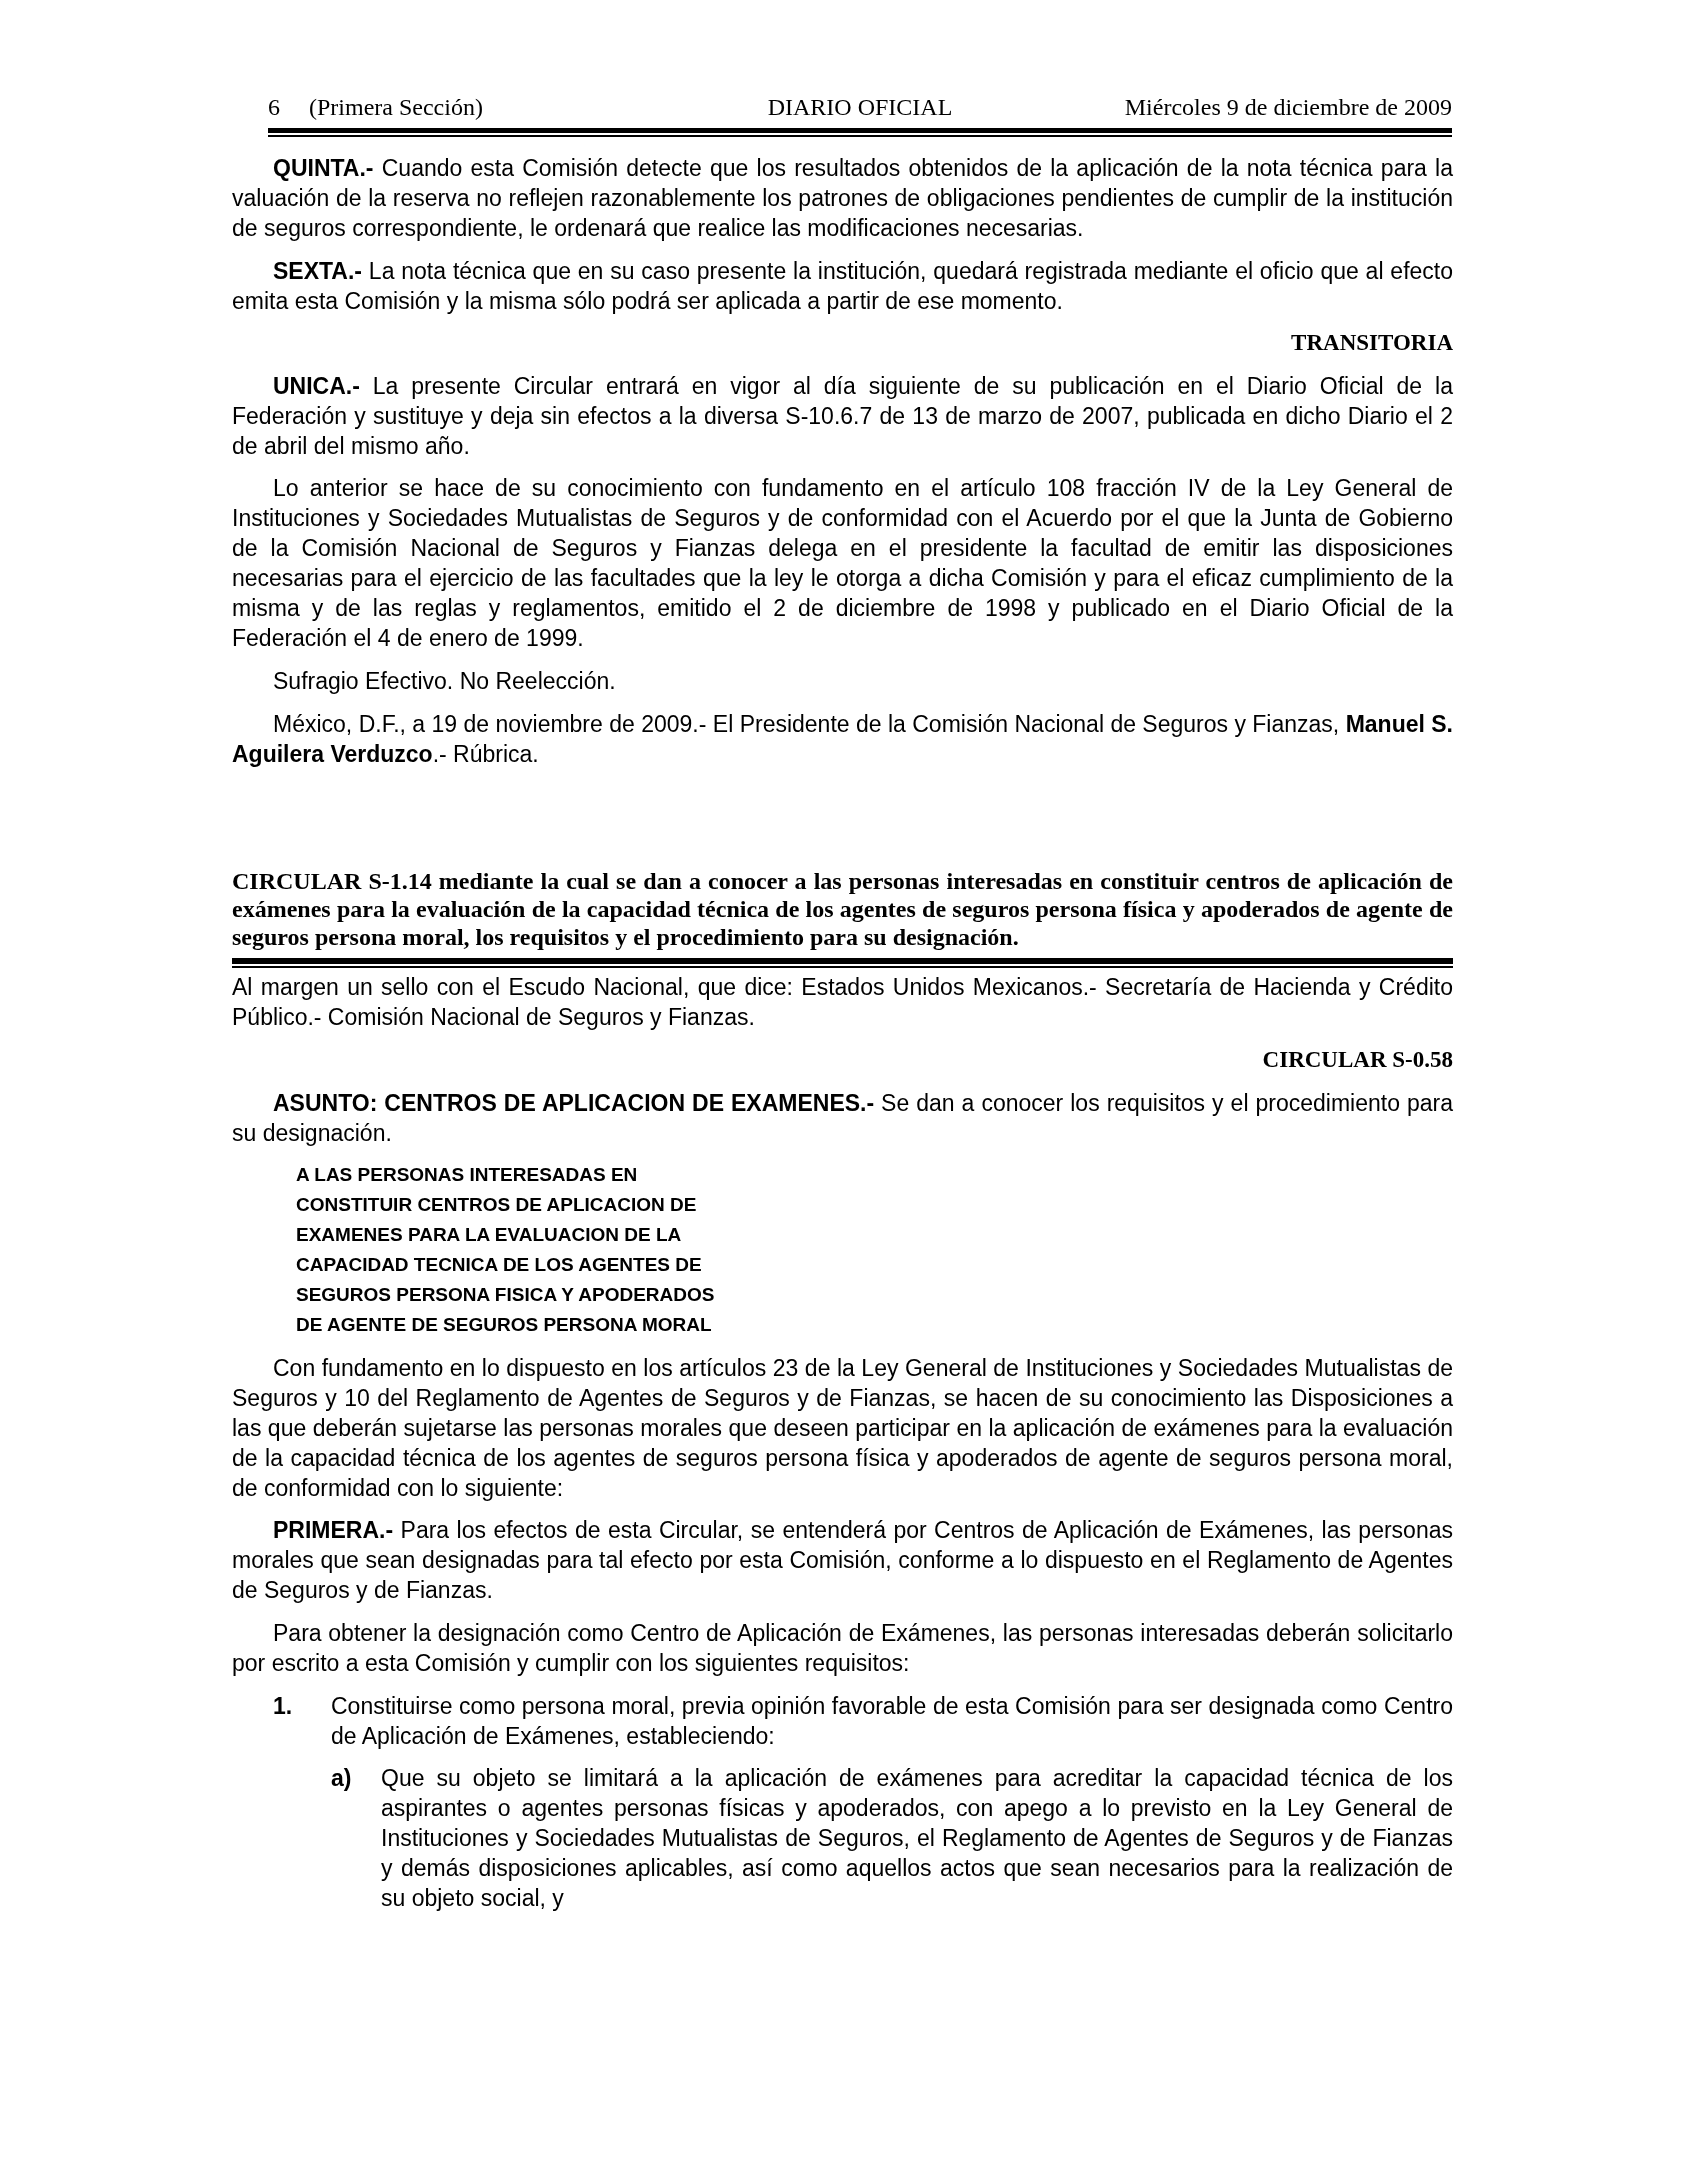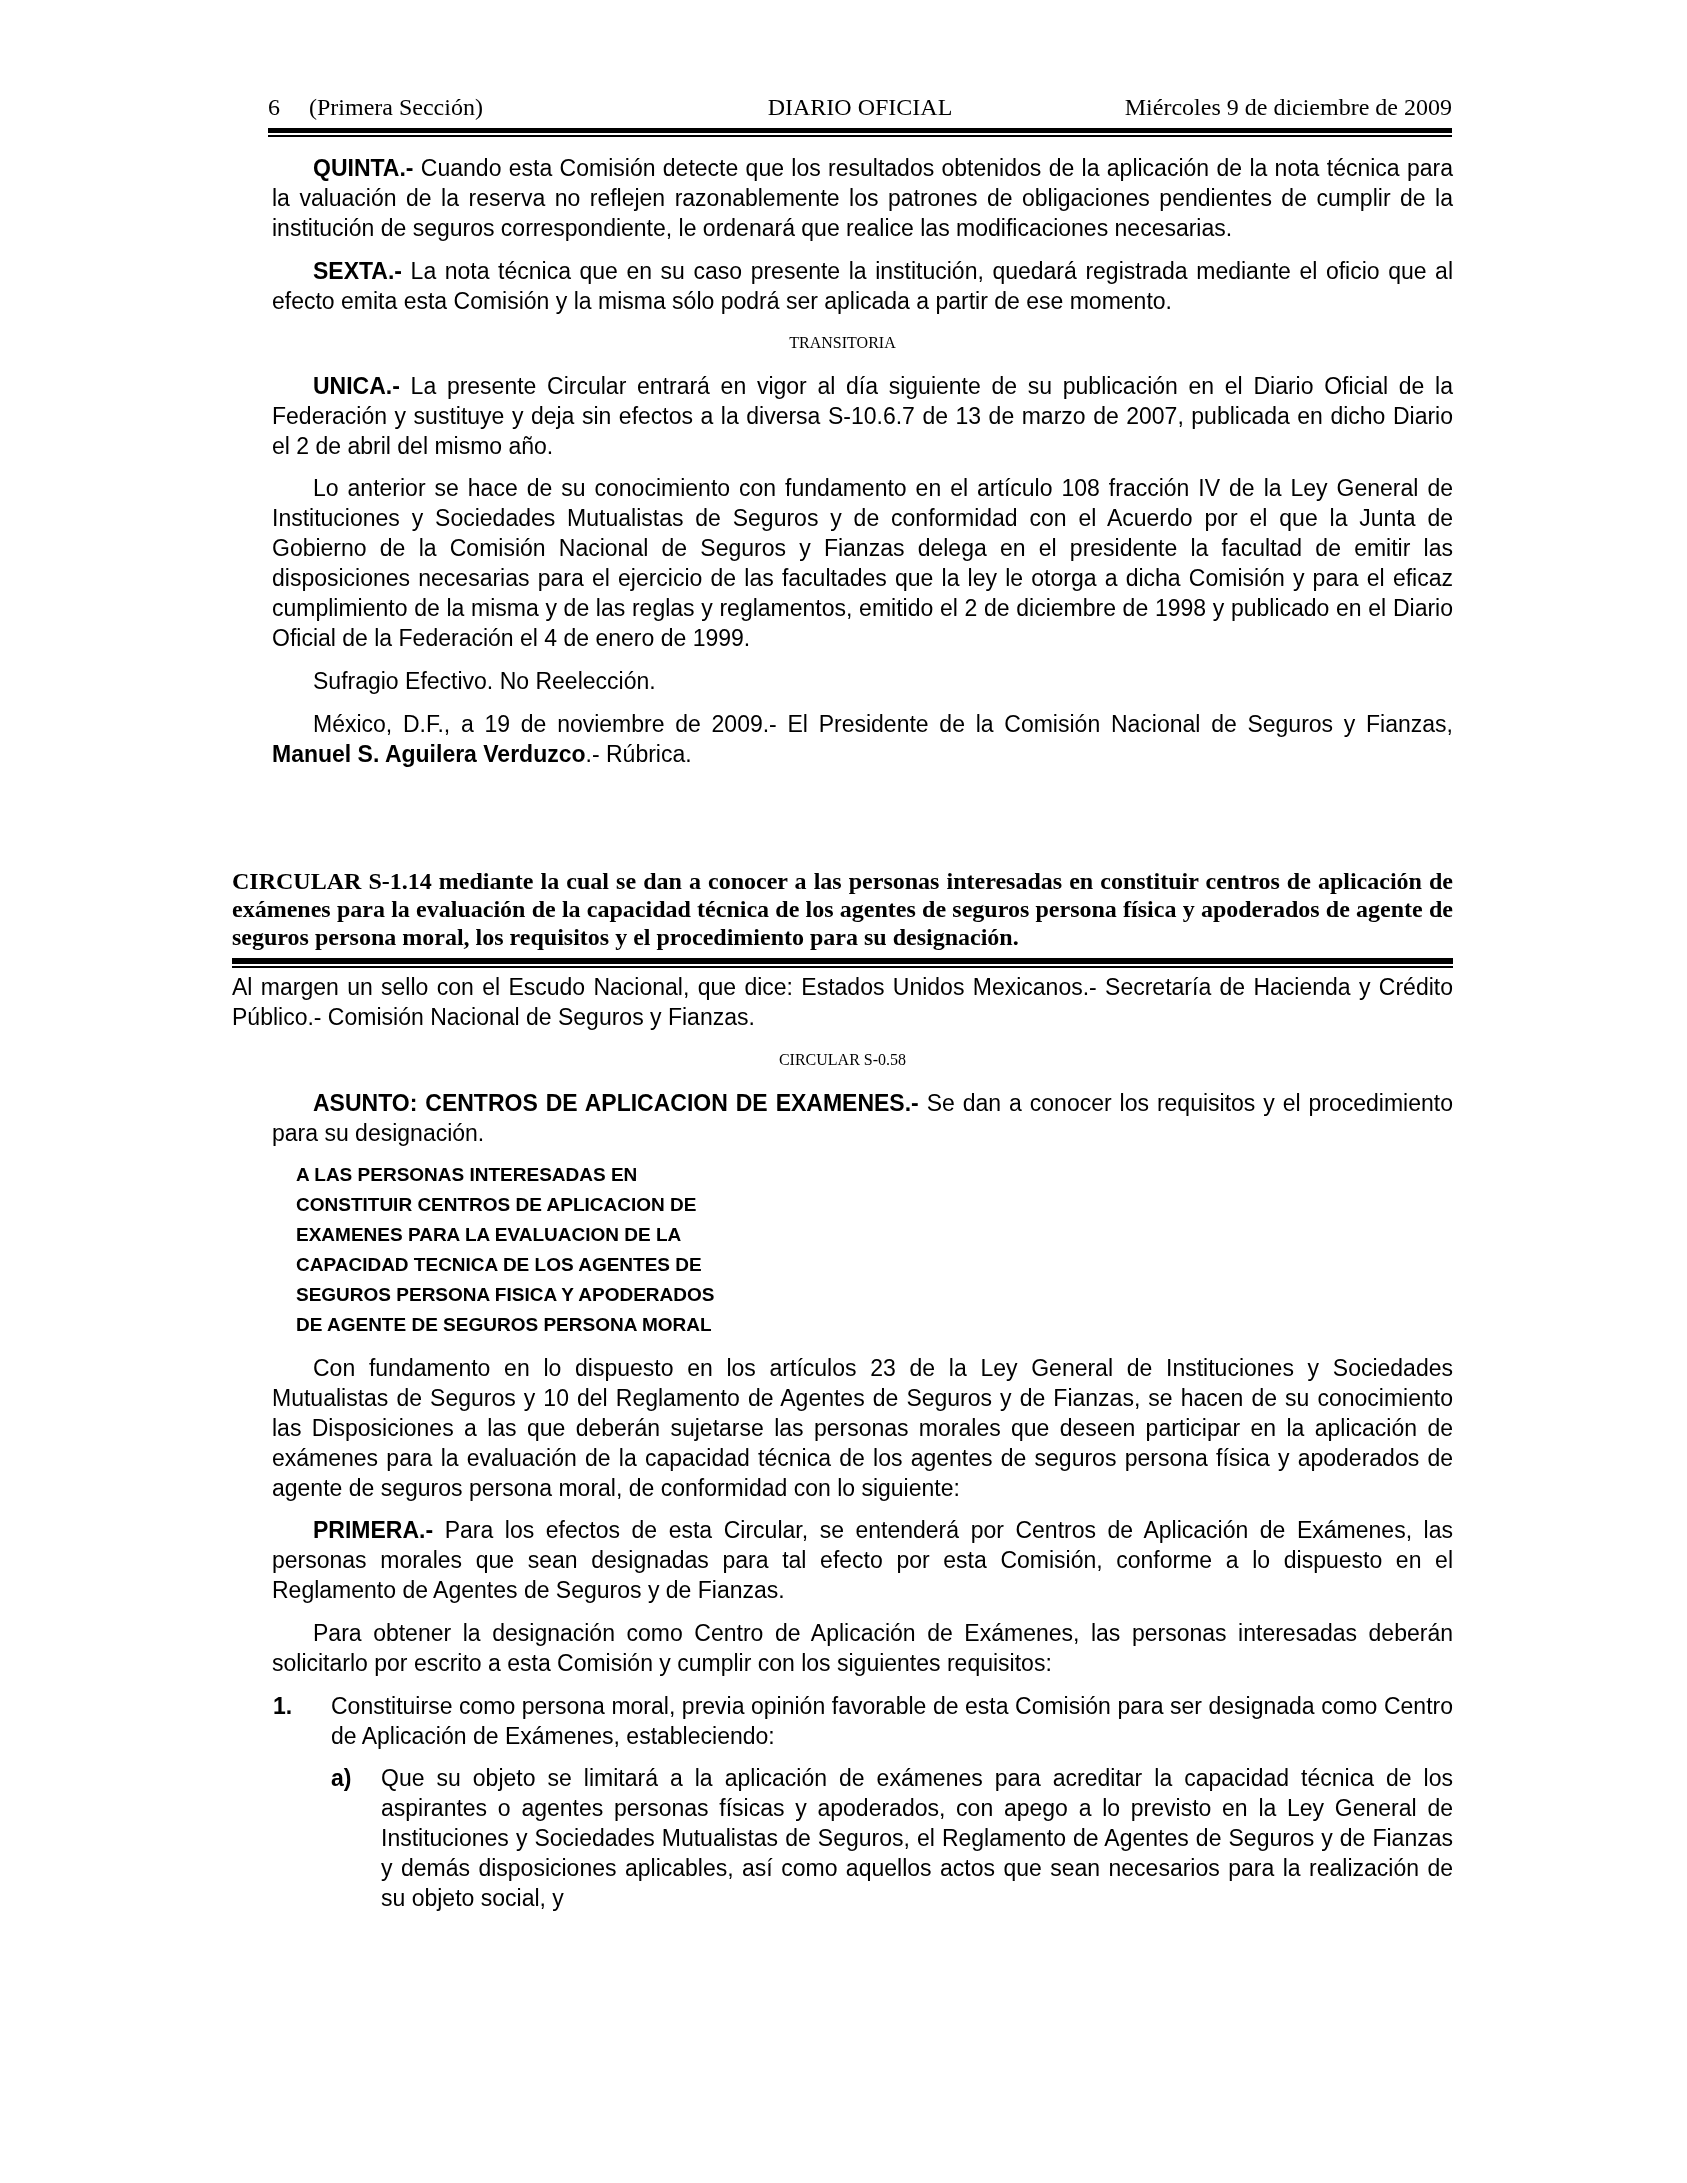--- a/index.html
+++ b/index.html
@@ -11,24 +11,24 @@
   .hdr .sec { position:absolute; left:41px; }
   .hdr .ttl { position:absolute; left:0; right:0; text-align:center; }
   .hdr .date { position:absolute; right:0; }
   .rule-hdr { position:absolute; top:128px; left:36px; width:1184px; }
   .rule-hdr .thick { height:4.6px; background:#000; }
   .rule-hdr .gap { height:2px; }
   .rule-hdr .thin { height:2.6px; background:#000; }
   .body { position:absolute; top:153px; left:0; width:1221px;
           font-family:"Liberation Sans", sans-serif; font-size:23px; line-height:30px; }
   p { margin:0 0 12.6px 0; text-align:justify; }
-  p.ind { text-indent:41px;margin-left:40px; }
+  p.ind { text-indent:41px; }
   b { font-weight:bold; }
-  .center-serif { font-family:"Liberation Serif", serif; font-weight:normal; text-align:center;
-                  font-size:16px; line-height:30px; margin:0 0 12.6px 0; }
+  .center-serif { font-family:"Liberation Serif", serif; font-weight:bold; text-align:right;
+                  font-size:23px; line-height:30px; margin:0 0 12.6px 0; }
   .headline { font-family:"Liberation Serif", serif; font-weight:bold; font-size:24px;
               line-height:28px; text-align:justify; margin:0; }
   .rule-hl .thick { height:6px; background:#000; }
   .rule-hl .gap { height:2px; }
   .rule-hl .thin { height:2.6px; background:#000; }
   .addressee { margin-left:64px; font-weight:bold; font-size:19px; line-height:30px; margin-bottom:12.6px; }
   .list-item { display:flex; margin:0 0 12.6px 41px; }
   .list-item .num { width:58px; flex:none; font-weight:bold; }
   .list-item .txt { flex:1; text-align:justify; }
   .sub-item { display:flex; margin:0 0 12.6px 99px; }

